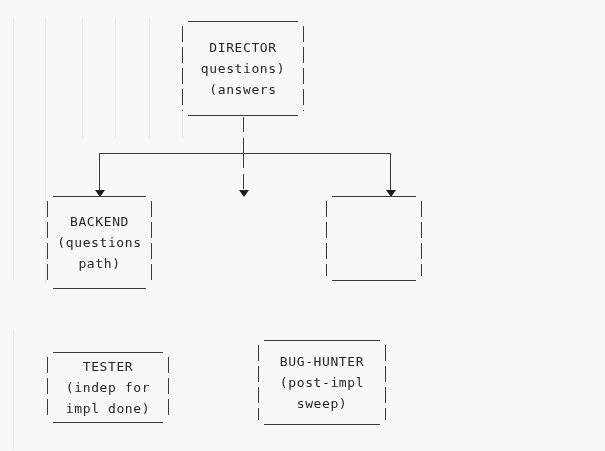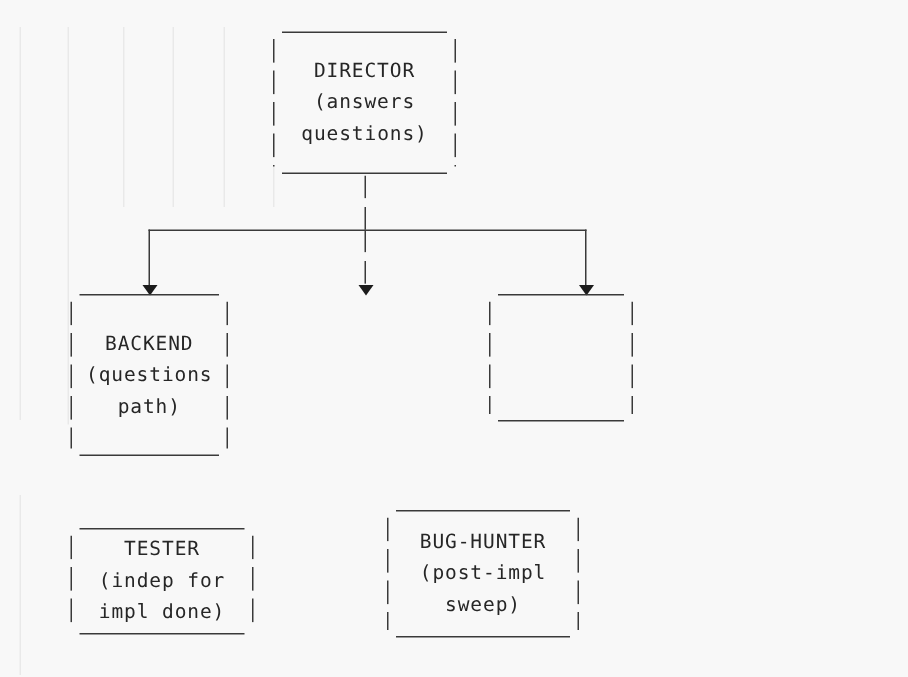--- a/index.html
+++ b/index.html
@@ -129,39 +129,39 @@
   <div class="guide" style="left:149px; top:18px;  height:120px;"></div>
   <div class="guide" style="left:182px; top:110px; height:28px;"></div>
 
   <div class="abox" style="left:182px; top:21px; width:122px; height:95px;">
     <div class="edge-top"></div>
     <div class="edge-bottom"></div>
     <div class="edge-left"></div>
     <div class="edge-right"></div>
     <div class="lines">
       <div class="ln">DIRECTOR</div>
+      <div class="ln">questions)</div>
       <div class="ln">(answers</div>
-      <div class="ln">questions)</div>
     </div>
   </div>
 
   <div class="v-dash" style="left:243px; top:117px; height:37px;"></div>
 
   <div class="h-bar" style="left:99px; top:153px; width:292px;"></div>
 
   <div class="v-seg" style="left:99px; top:153px; height:39px;"></div>
   <div class="arrow" style="left:95px; top:190px;"></div>
 
   <div class="v-dash" style="left:243px; top:153px; height:39px;"></div>
   <div class="arrow" style="left:239px; top:190px;"></div>
 
   <div class="v-seg" style="left:390px; top:153px; height:39px;"></div>
   <div class="arrow" style="left:386px; top:190px;"></div>
 
-  <div class="abox" style="left:47px; top:196px; width:105px; height:108px;">
+  <div class="abox" style="left:47px; top:196px; width:105px; height:93px;">
     <div class="edge-top"></div>
     <div class="edge-bottom"></div>
     <div class="edge-left"></div>
     <div class="edge-right"></div>
     <div class="lines">
       <div class="ln">BACKEND</div>
       <div class="ln">(questions</div>
       <div class="ln">path)</div>
     </div>
   </div>

